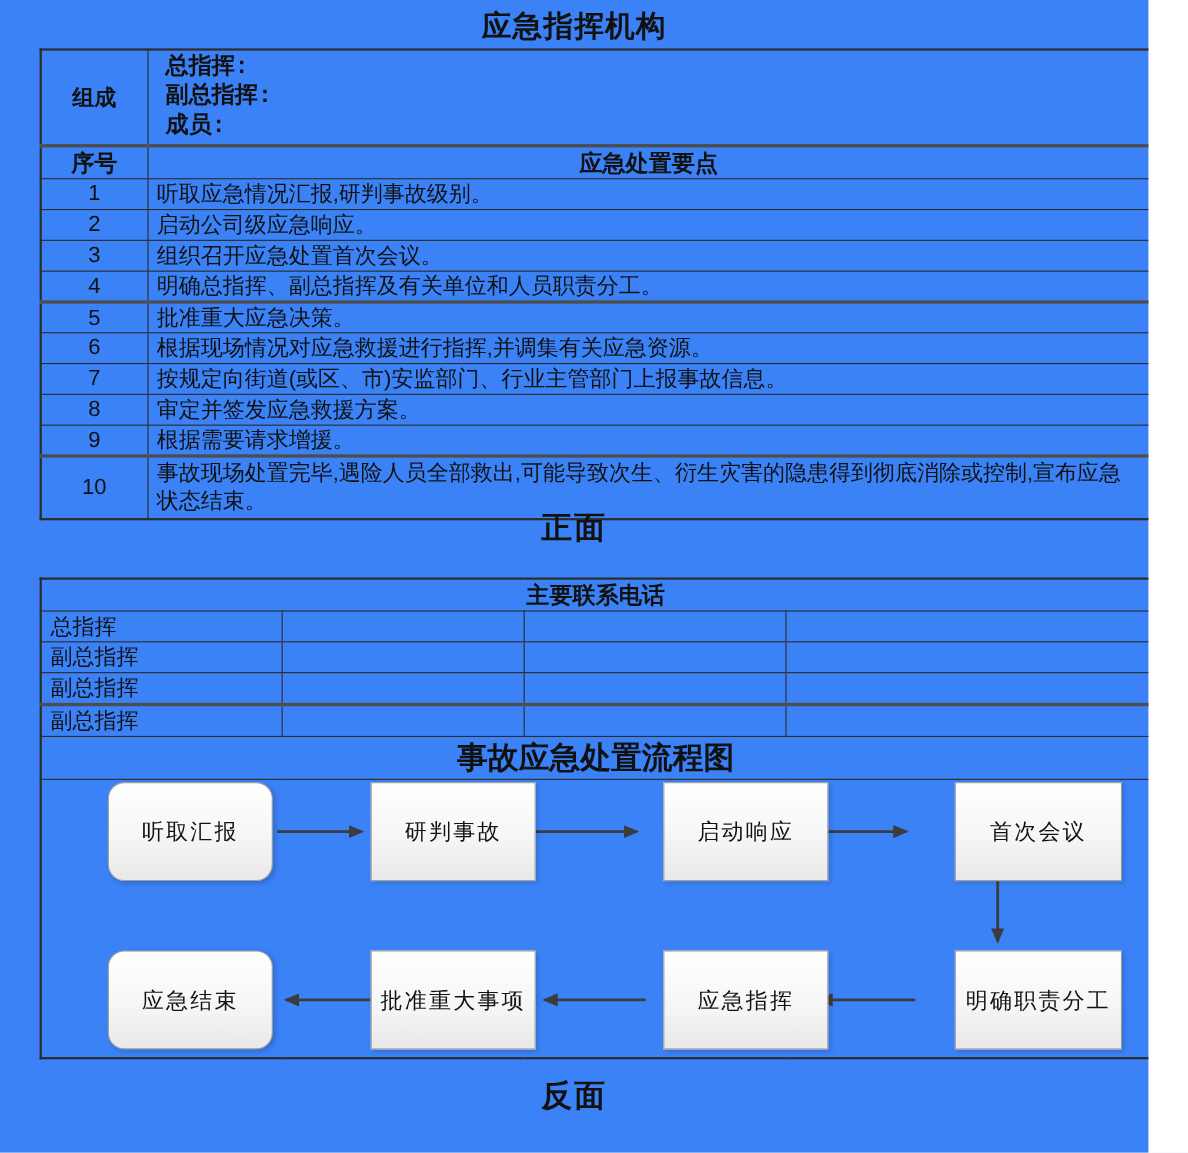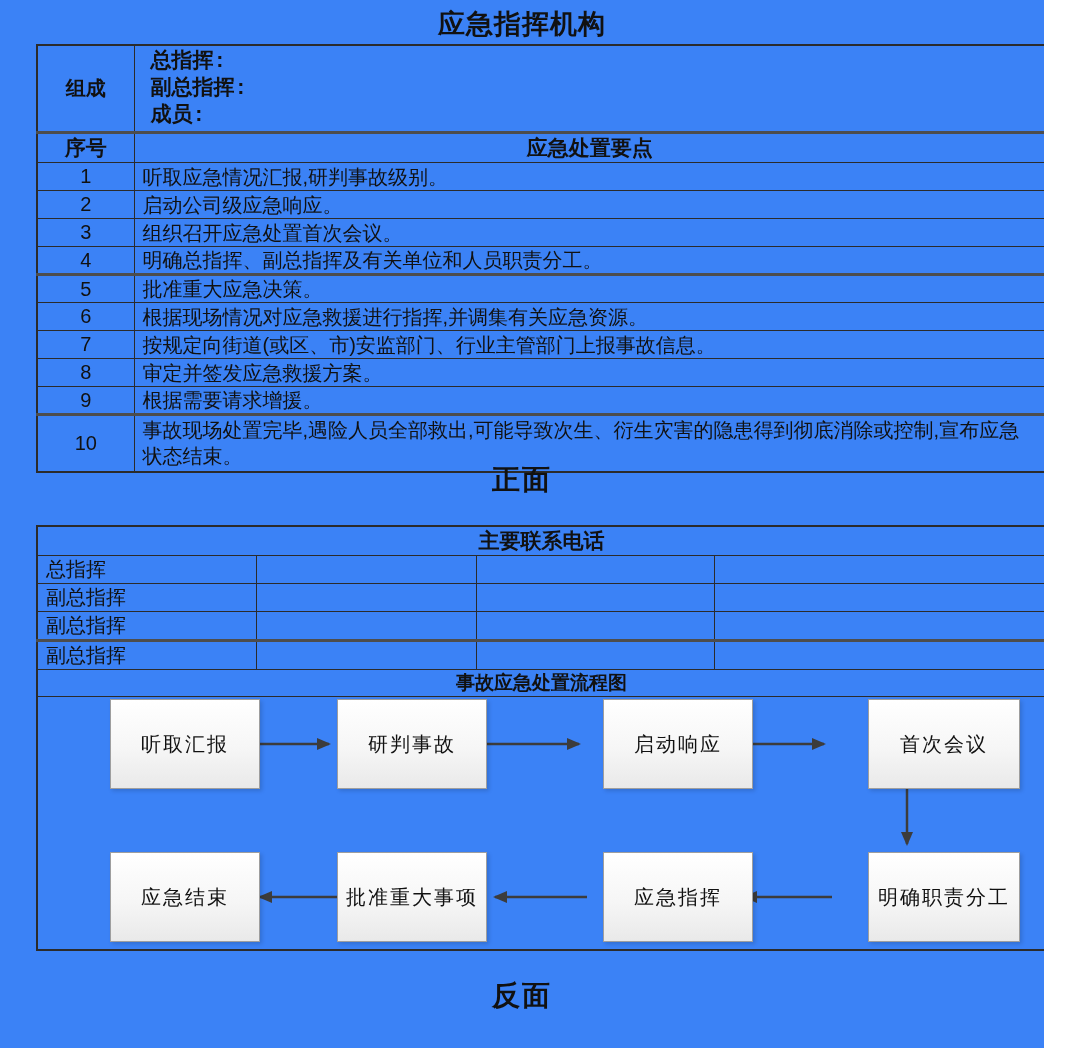--- a/index.html
+++ b/index.html
@@ -85,21 +85,21 @@
   .t2 .head-row td {
     height: 28px;
     font-weight: bold;
     font-size: 21px;
     text-align: center;
   }
   .t2 .drow td { height: 28px; padding: 0 8px; }
   .t2 .flow-title td {
     height: 27px;
     font-weight: bold;
-    font-size: 19px;
+    font-size: 28px;
     text-align: center;
   }
   .t2 .flow-row td { padding: 0; }
   .flow-wrap {
     position: relative;
     width: 100%;
     height: 252px;
   }
   .fbox {
     position: absolute;
@@ -110,21 +110,21 @@
     box-shadow: 2px 2px 4px rgba(0,0,0,0.15);
     display: flex;
     align-items: center;
     justify-content: center;
     font-size: 20px;
     letter-spacing: 2px;
     text-align: center;
   }
   .r1 { top: 2px; }
   .r2 { top: 155px; }
-  .p1 { left: 72px; }
+  .p1 { left: 60px; border-radius: 15px; }
   .p2 { left: 299px; }
   .p3 { left: 565px; }
   .p4 { left: 830px; width: 152px; }
   .arrows { position: absolute; left: 0; top: 0; }
 </style>
 </head>
 <body>
 
 <div class="page">
 

